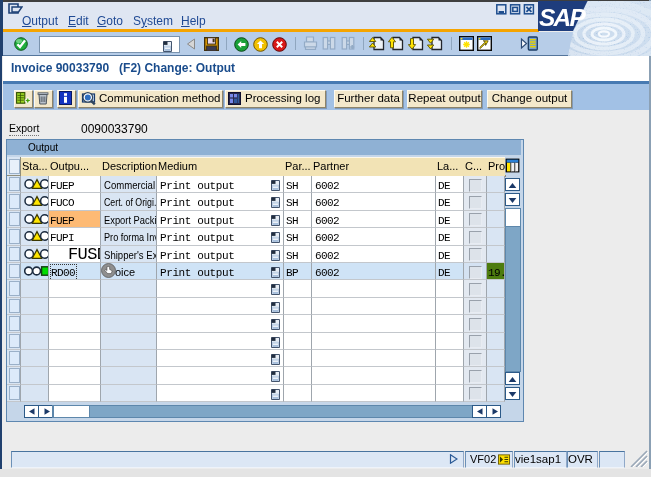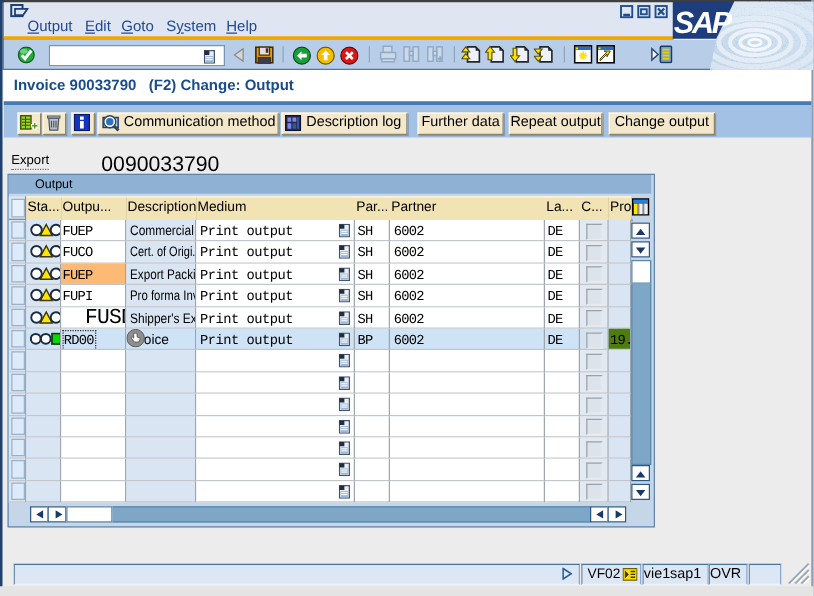--- a/index.html
+++ b/index.html
@@ -217,26 +217,26 @@
 <div class="ab" style="left:99px;top:92px;height:13px;font-size:11.5px;white-space:nowrap">Communication method</div>
 <div class="btn" style="left:225px;top:90px;width:99px;height:16px"></div>
 <svg class="ab" style="left:228px;top:92px" width="13" height="13" viewBox="0 0 13 13">
 <rect x="0.5" y="0.5" width="12" height="12" fill="#28284c" stroke="#101030" stroke-width="1"></rect>
 <rect x="2" y="2" width="3" height="3.4" fill="#7888e8"></rect>
     <rect x="6" y="2" width="3" height="3.4" fill="#7888e8"></rect>
 <rect x="2" y="6.6" width="3" height="4.4" fill="#7888e8"></rect>
     <rect x="6" y="6.6" width="3" height="4.4" fill="#30589c"></rect>
 <rect x="9.6" y="2" width="1.6" height="9" fill="#30589c"></rect>
 </svg>
-<div class="ab" style="left:245px;top:92px;height:13px;font-size:11.5px;white-space:nowrap">Description log</div>
+<div class="ab" style="left:245px;top:92px;height:13px;font-size:11.5px;white-space:nowrap">Processing log</div>
 <div class="btn" style="left:334px;top:90px;width:67px;height:16px;line-height:15px">Further data</div>
 <div class="btn" style="left:407px;top:90px;width:73px;height:16px;line-height:15px">Repeat output</div>
 <div class="btn" style="left:487px;top:90px;width:83px;height:16px;line-height:15px">Change output</div>
 <div class="ab" style="left:9px;top:122px;font-size:10.5px;color:#000;border-bottom:1px dotted #777;padding-bottom:1px">Export</div>
-<div class="ab" style="left:81px;top:122px;font-size:17px;color:#000">0090033790</div>
+<div class="ab" style="left:81px;top:122px;font-size:12px;color:#000">0090033790</div>
 <div class="ab" style="left:6px;top:139px;width:516px;height:281px;background:#c5d6e9;border:1px solid #5e87b0"></div>
 <div class="ab" style="left:7px;top:140px;width:514px;height:15px;background:#8fb1d4;font-size:10px;color:#000;line-height:15px"><span style="margin-left:21px">Output</span></div>
 <div class="ab" style="left:7px;top:157px;width:13px;height:18px;background:#d9e5f3;border-right:1px solid #8f8d7a;border-bottom:1px solid #8f8d7a"></div>
 <div class="ab" style="left:9px;top:159px;width:9px;height:13px;background:#e8f0fa;border:1px solid #9ab0c8"></div>
 <div class="hcell" style="left:21px;top:157px;width:27px;height:18px;padding-left:1px">Sta...</div>
 <div class="hcell" style="left:49px;top:157px;width:51px;height:18px;padding-left:1px">Outpu...</div>
 <div class="hcell" style="left:101px;top:157px;width:55px;height:18px;padding-left:1px">Description</div>
 <div class="hcell" style="left:157px;top:157px;width:126px;height:18px;padding-left:1px">Medium</div>
 <div class="hcell" style="left:284px;top:157px;width:27px;height:18px;padding-left:1px">Par...</div>
 <div class="hcell" style="left:312px;top:157px;width:123px;height:18px;padding-left:1px">Partner</div>

